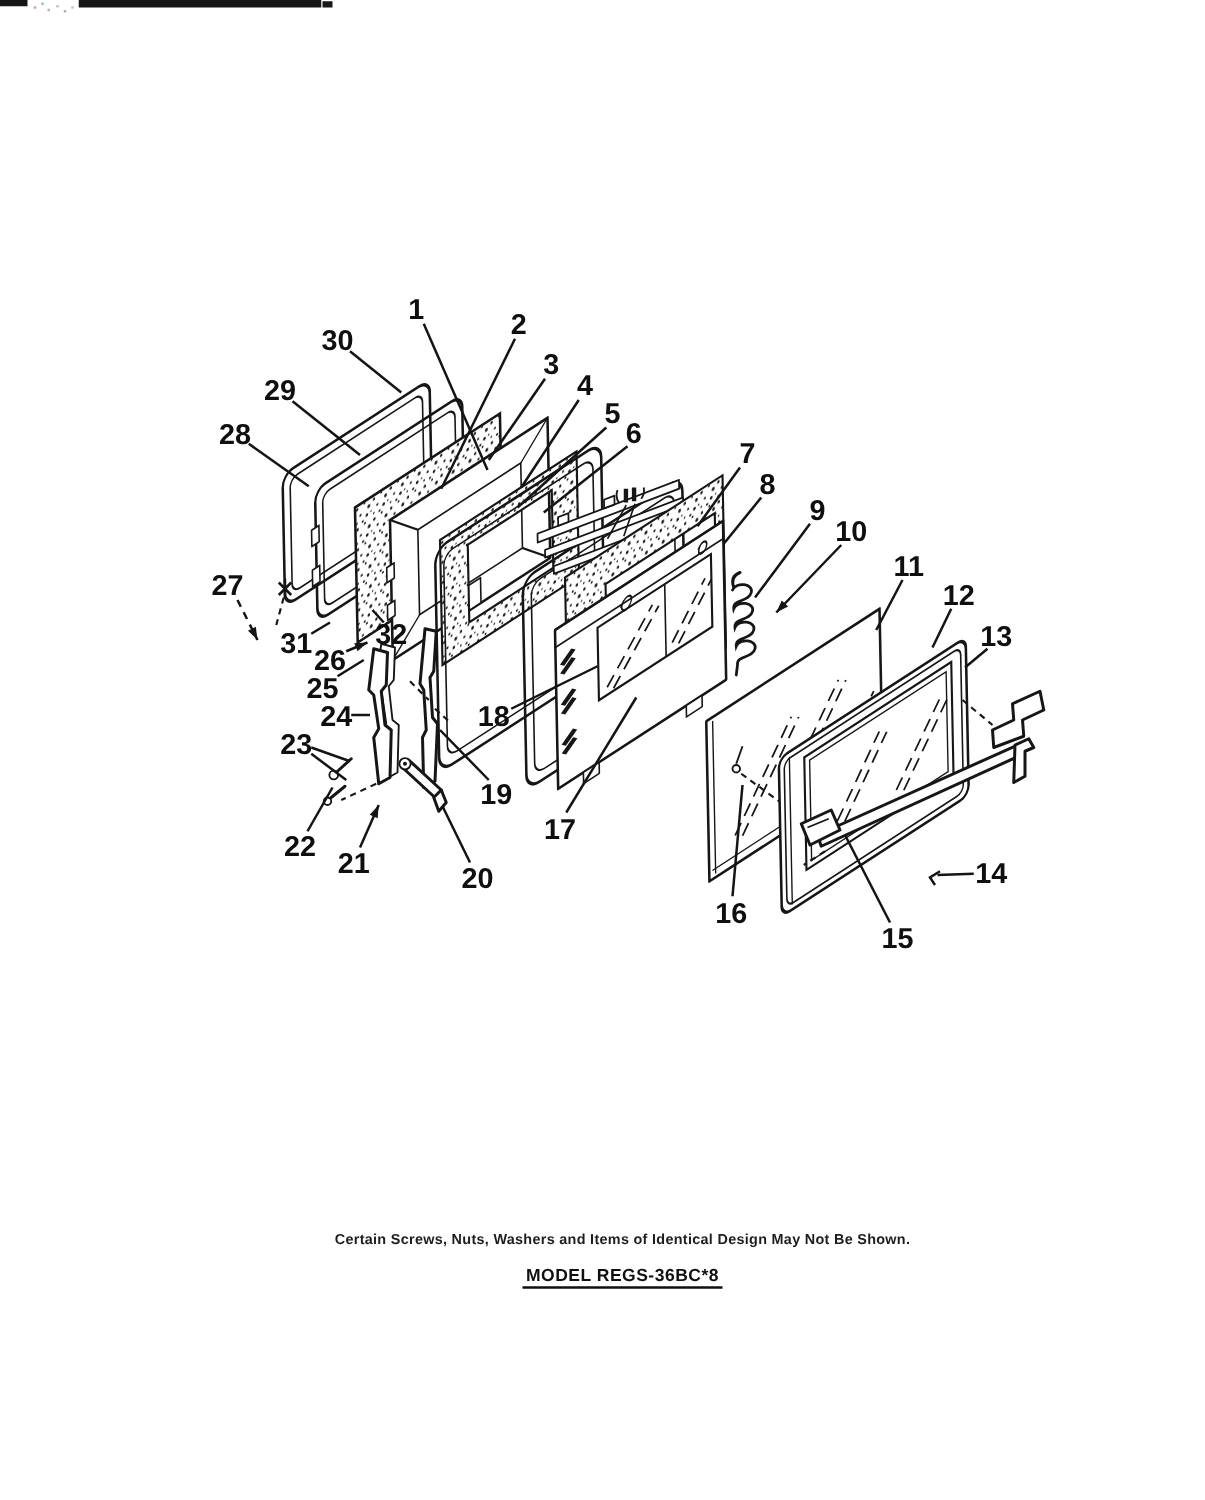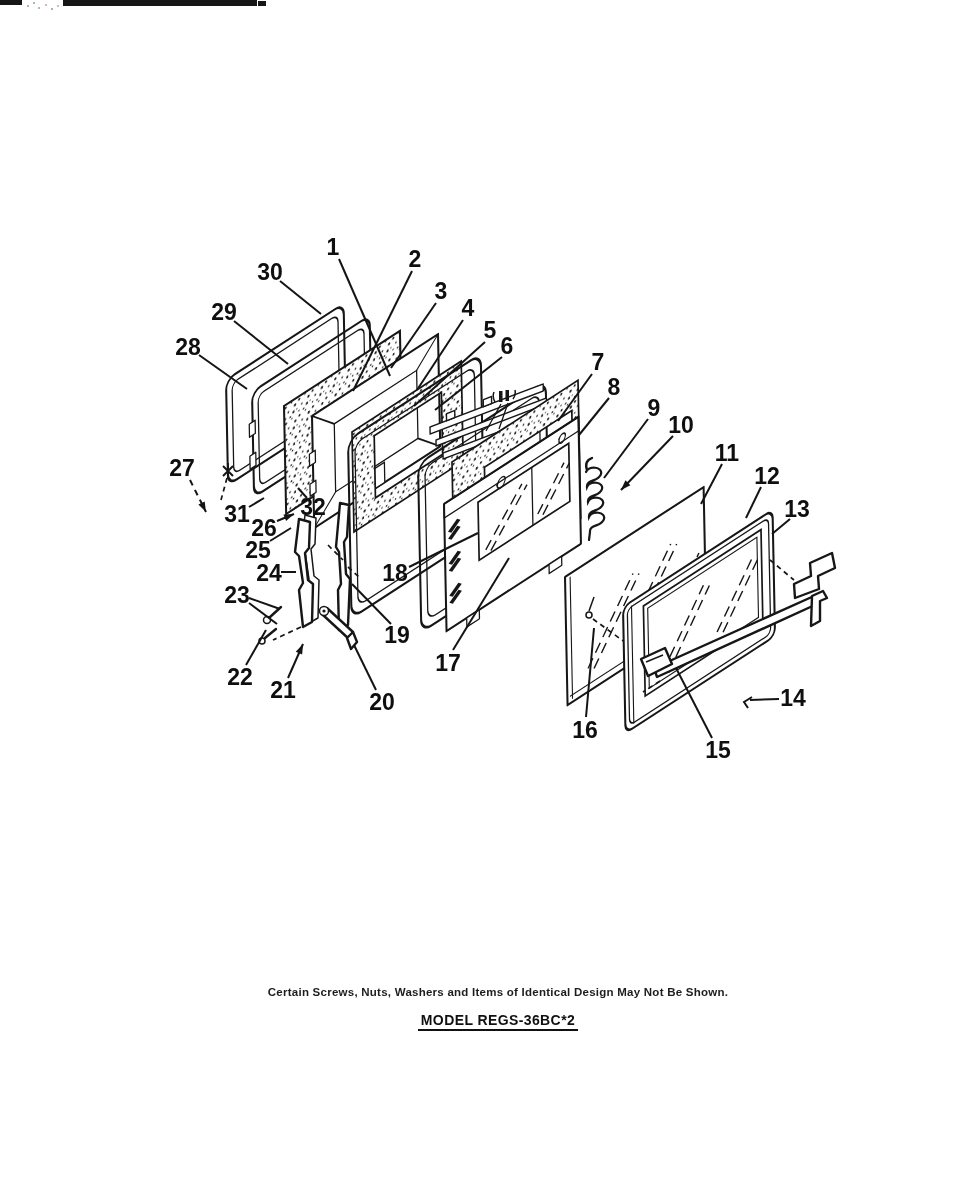--- a/index.html
+++ b/index.html
@@ -286,15 +286,15 @@
         <line x1="280" y1="281" x2="321" y2="314" class="leader"></line>
         <text x="270" y="280" class="callout-num">30</text>
         <line x1="249" y1="507" x2="264" y2="498" class="leader"></line>
         <text x="237" y="522" class="callout-num">31</text>
         <line x1="307" y1="498" x2="298" y2="488" class="leader"></line>
         <text x="313" y="515" class="callout-num">32</text>
       </g>
 </svg>
 
 <div class="note">Certain Screws, Nuts, Washers and Items of Identical Design May Not Be Shown.</div>
-<div class="model"><span>MODEL REGS-36BC*2</span></div>
+<div class="model"><span>MODEL REGS-36BC*8</span></div>
 
 </div>
 
 </body></html>

